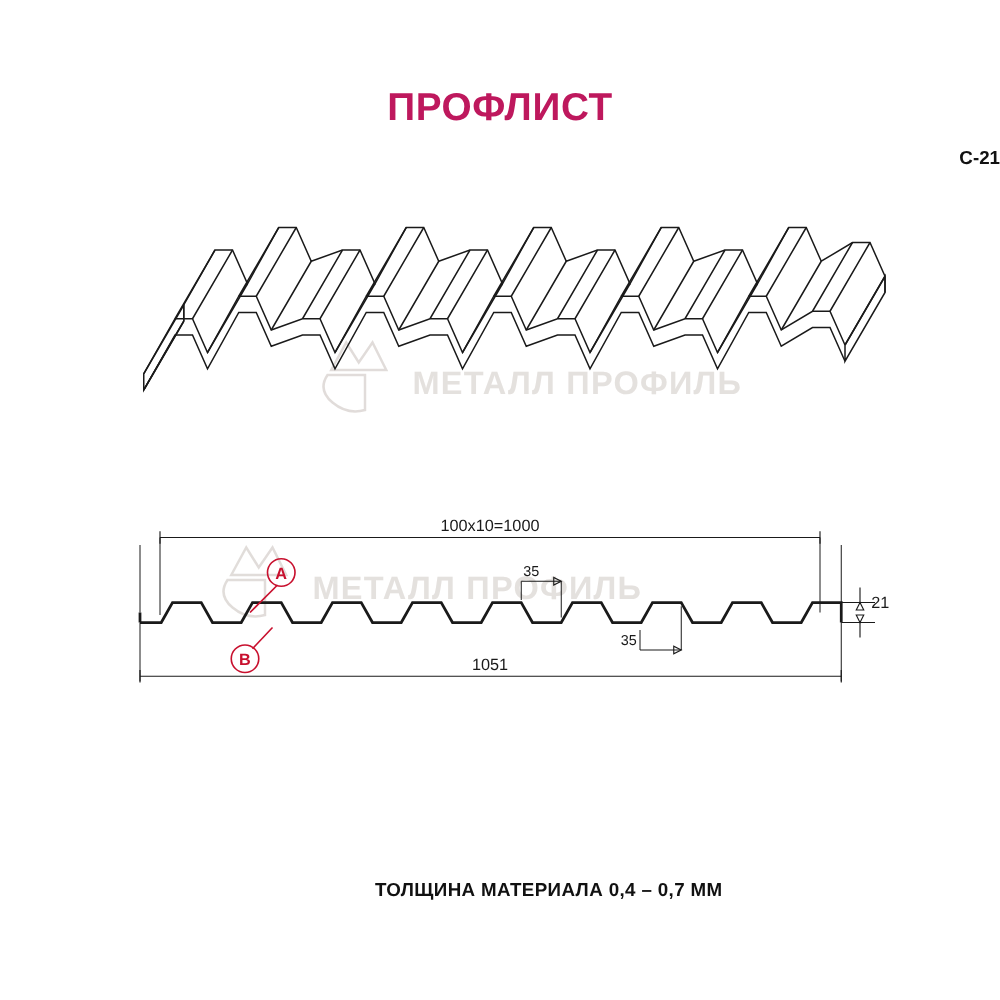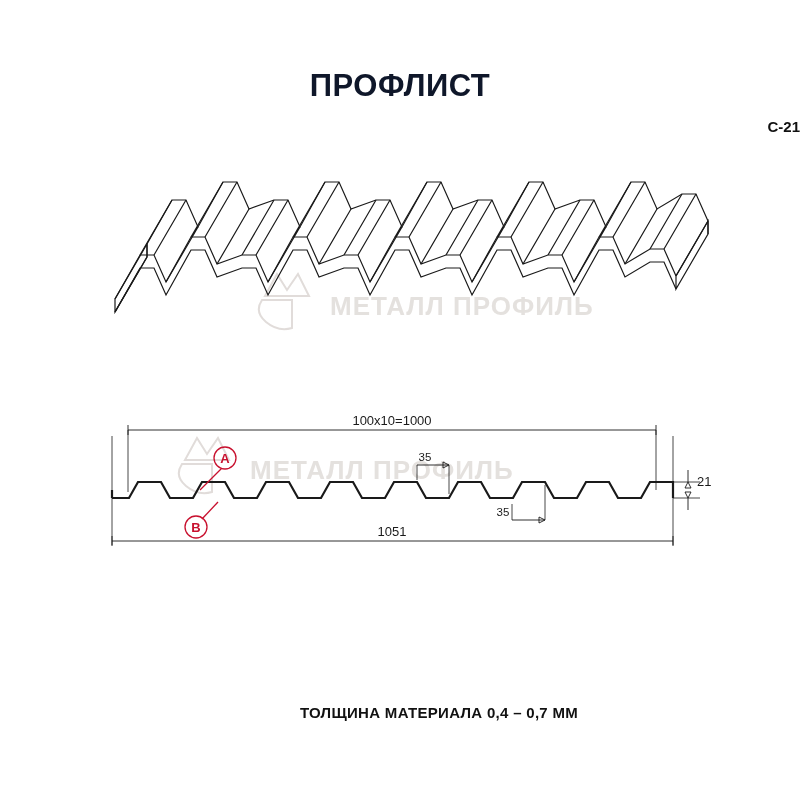--- a/index.html
+++ b/index.html
@@ -23,21 +23,21 @@
   }
   .title {
     position: absolute;
     left: 0;
     top: 68px;
     width: 800px;
     text-align: center;
     font-size: 31px;
     font-weight: bold;
     letter-spacing: 0.5px;
-    color: #0f172a;
+    color: #be185d;
   }
   .subtitle {
     position: absolute;
     left: 0;
     top: 118px;
     width: 800px;
     text-align: right;
     font-size: 15px;
     font-weight: bold;
     color: #111111;

